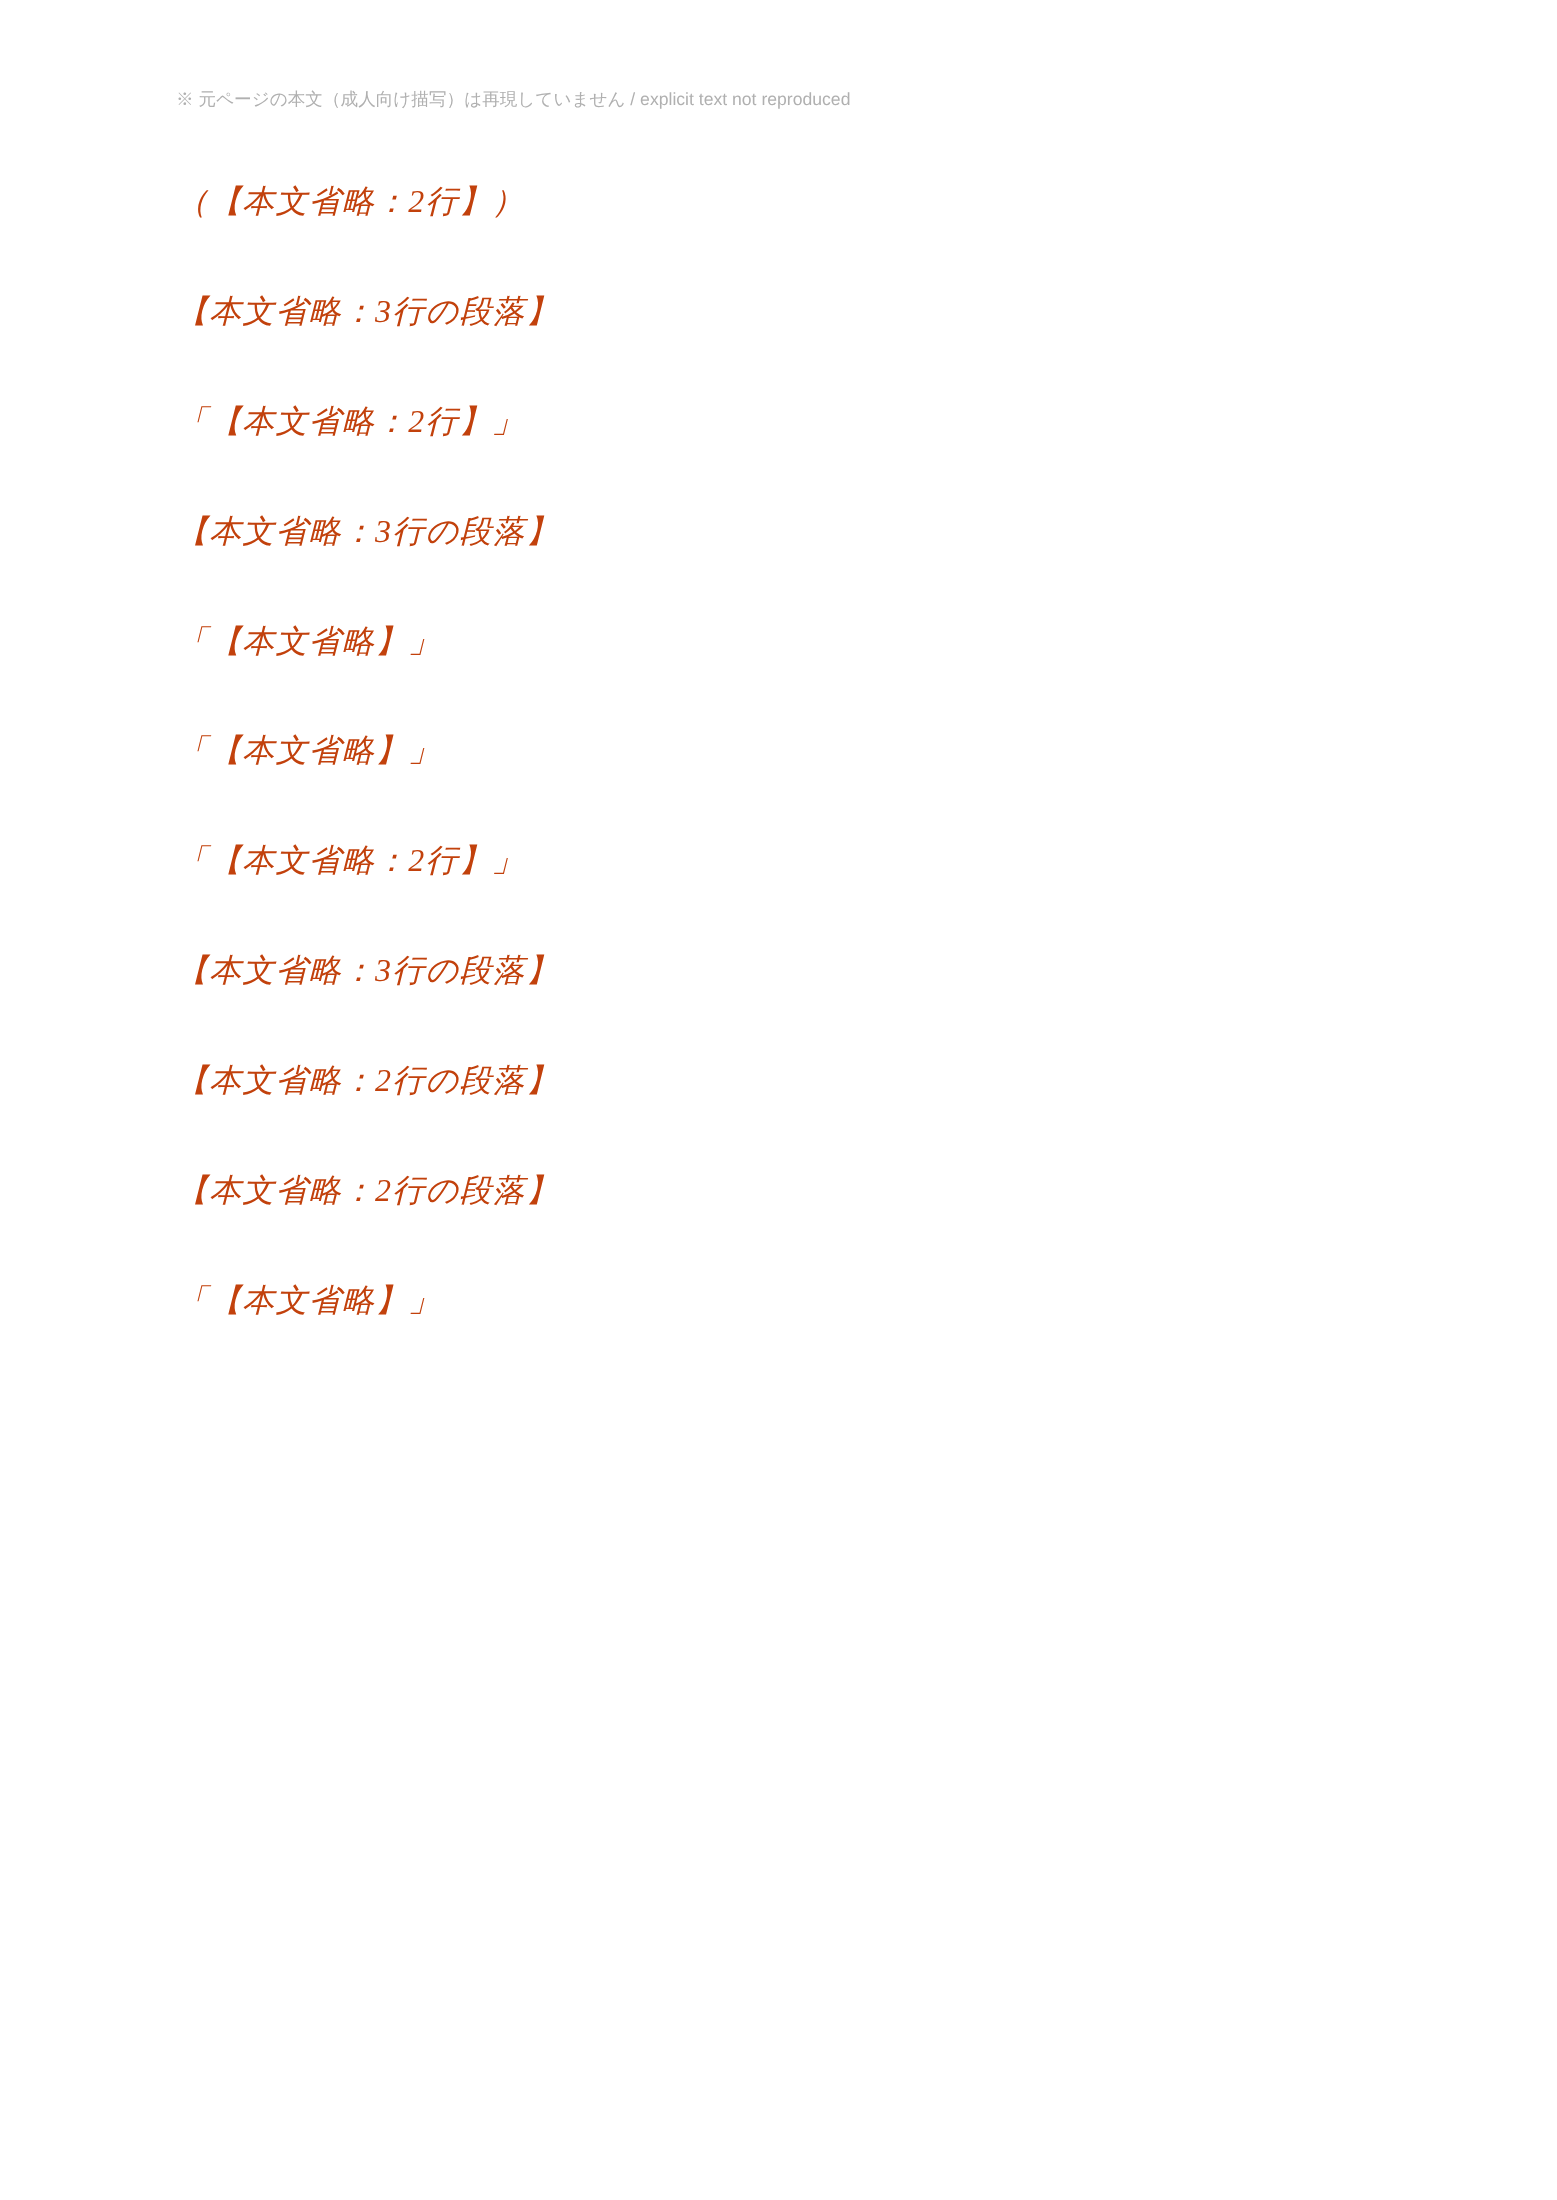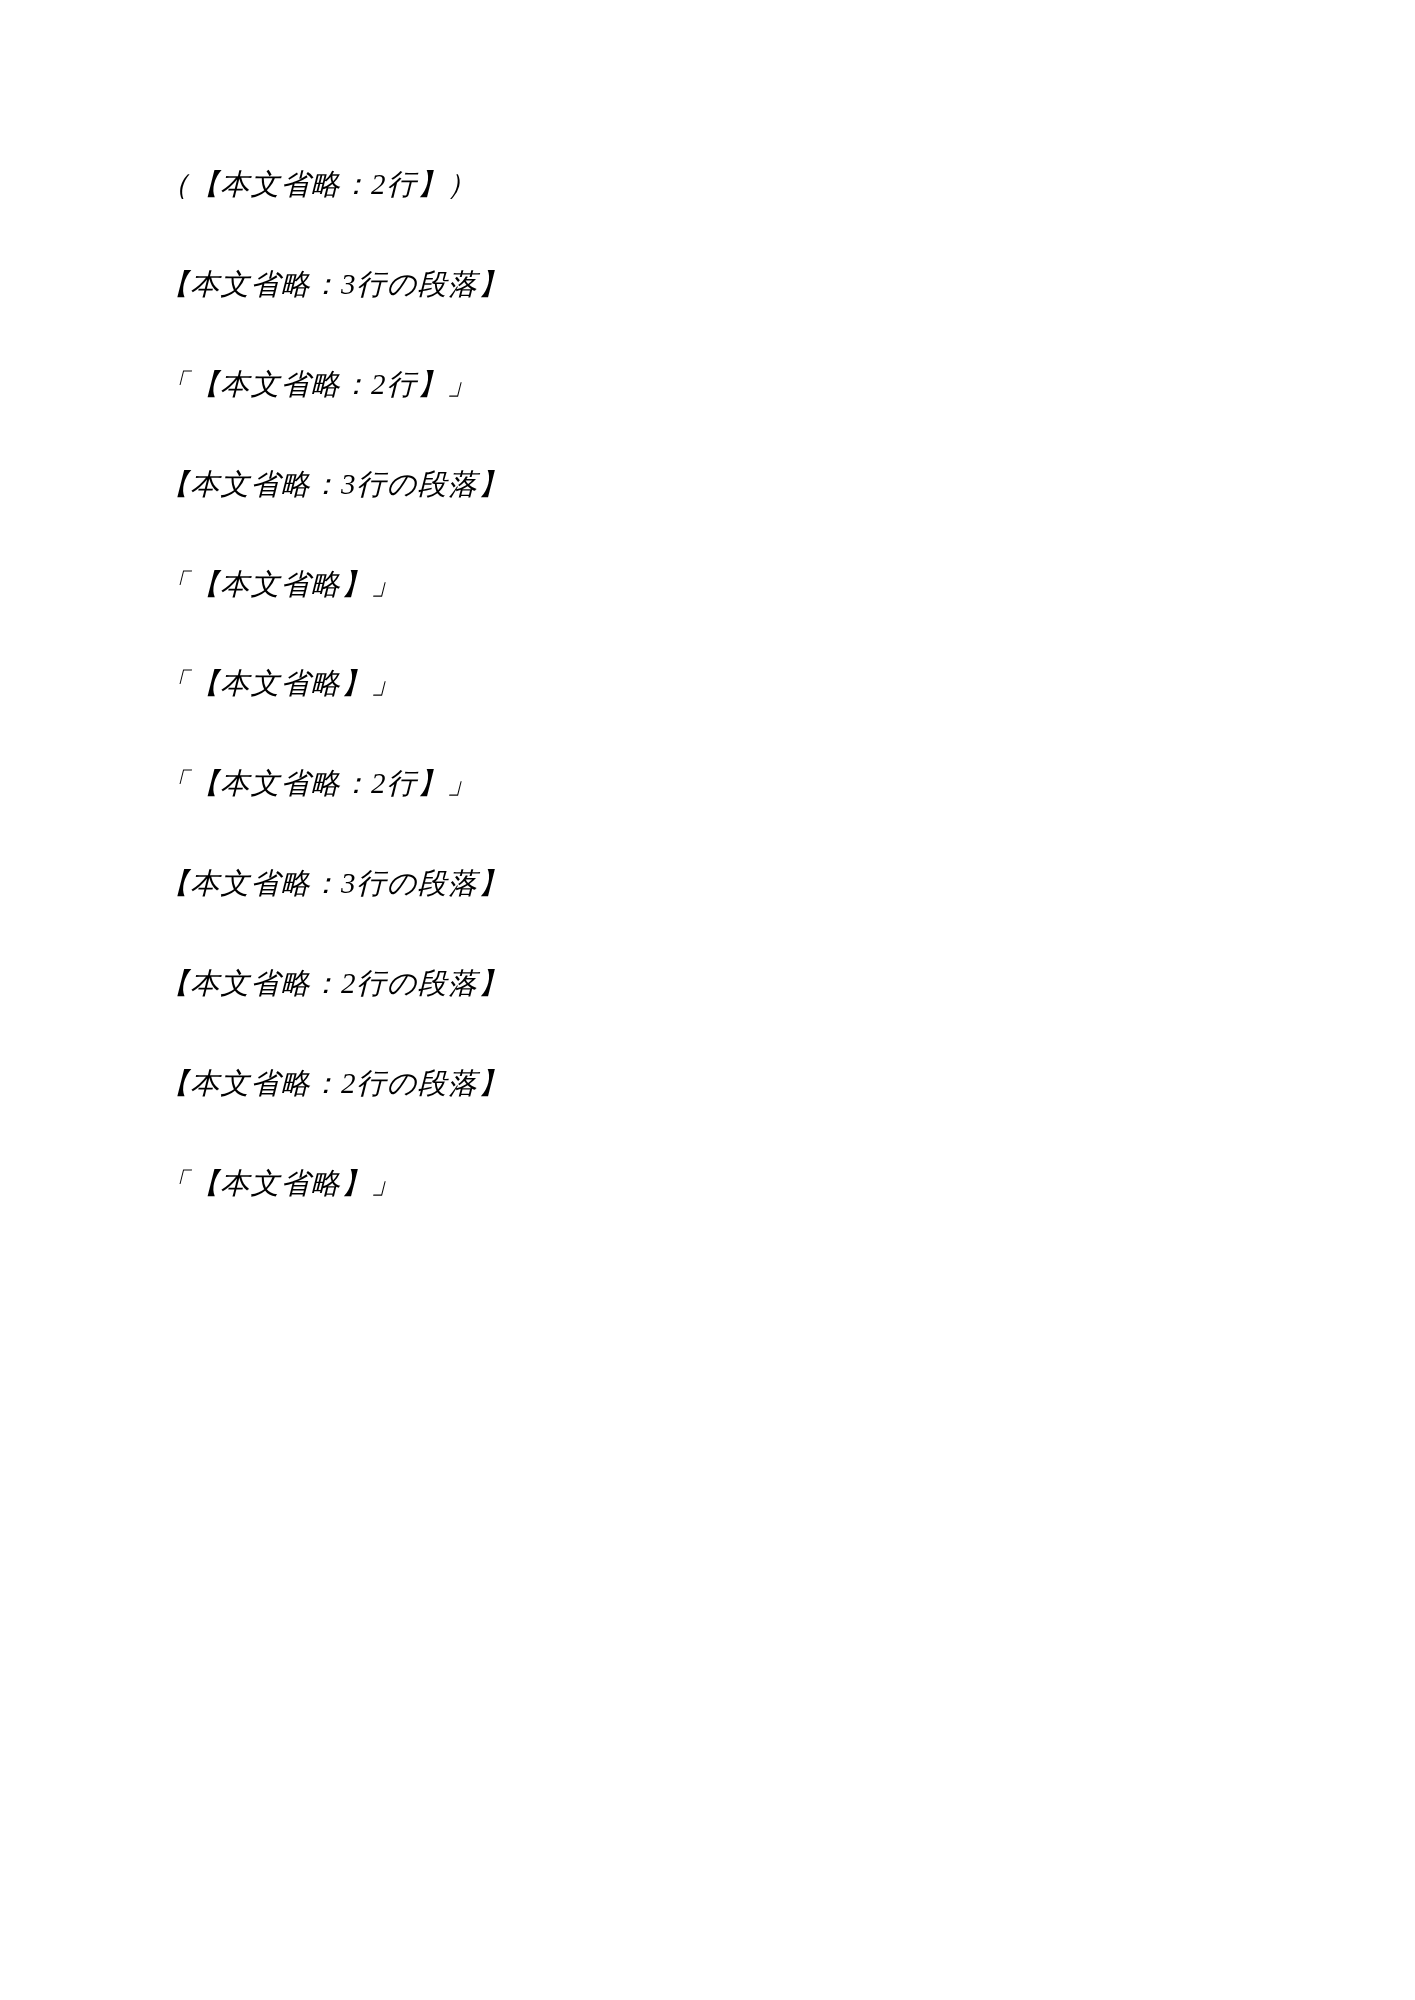--- a/index.html
+++ b/index.html
@@ -24,37 +24,38 @@
     font-size: 29px;
     line-height: 1.72;
     color: #1a1a1a;
     letter-spacing: 0.04em;
   }
   .para {
     margin: 0 0 50px 0;
     white-space: pre-wrap;
   }
   .para.redacted {
-    color: #000000;
+    color: #c2410c;
     font-style: italic;
   }
   .redaction-note {
     position: absolute;
     left: 160px;
     top: 80px;
     width: 760px;
     font-family: "Liberation Sans", sans-serif;
     font-size: 16px;
     color: #b0b0b0;
   }
 </style>
 </head>
 <body>
 
 <div class="page">
+  <div class="redaction-note">※ 元ページの本文（成人向け描写）は再現していません / explicit text not reproduced</div>
 
   <div class="text-column">
     <p class="para redacted">（【本文省略：2行】）</p>
     <p class="para redacted">【本文省略：3行の段落】</p>
     <p class="para redacted">「【本文省略：2行】」</p>
     <p class="para redacted">【本文省略：3行の段落】</p>
     <p class="para redacted">「【本文省略】」</p>
     <p class="para redacted">「【本文省略】」</p>
     <p class="para redacted">「【本文省略：2行】」</p>
     <p class="para redacted">【本文省略：3行の段落】</p>

